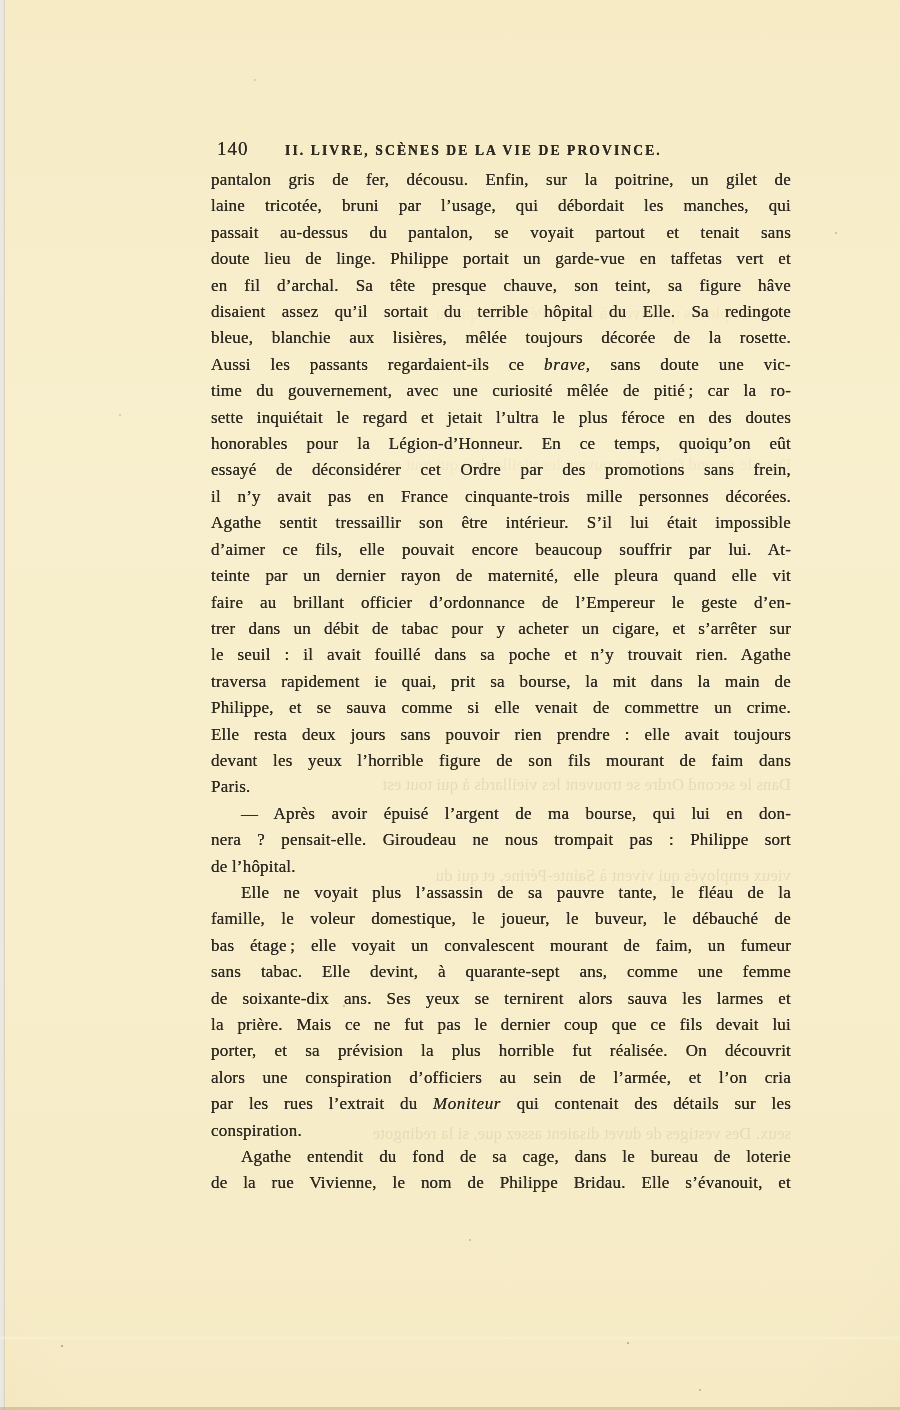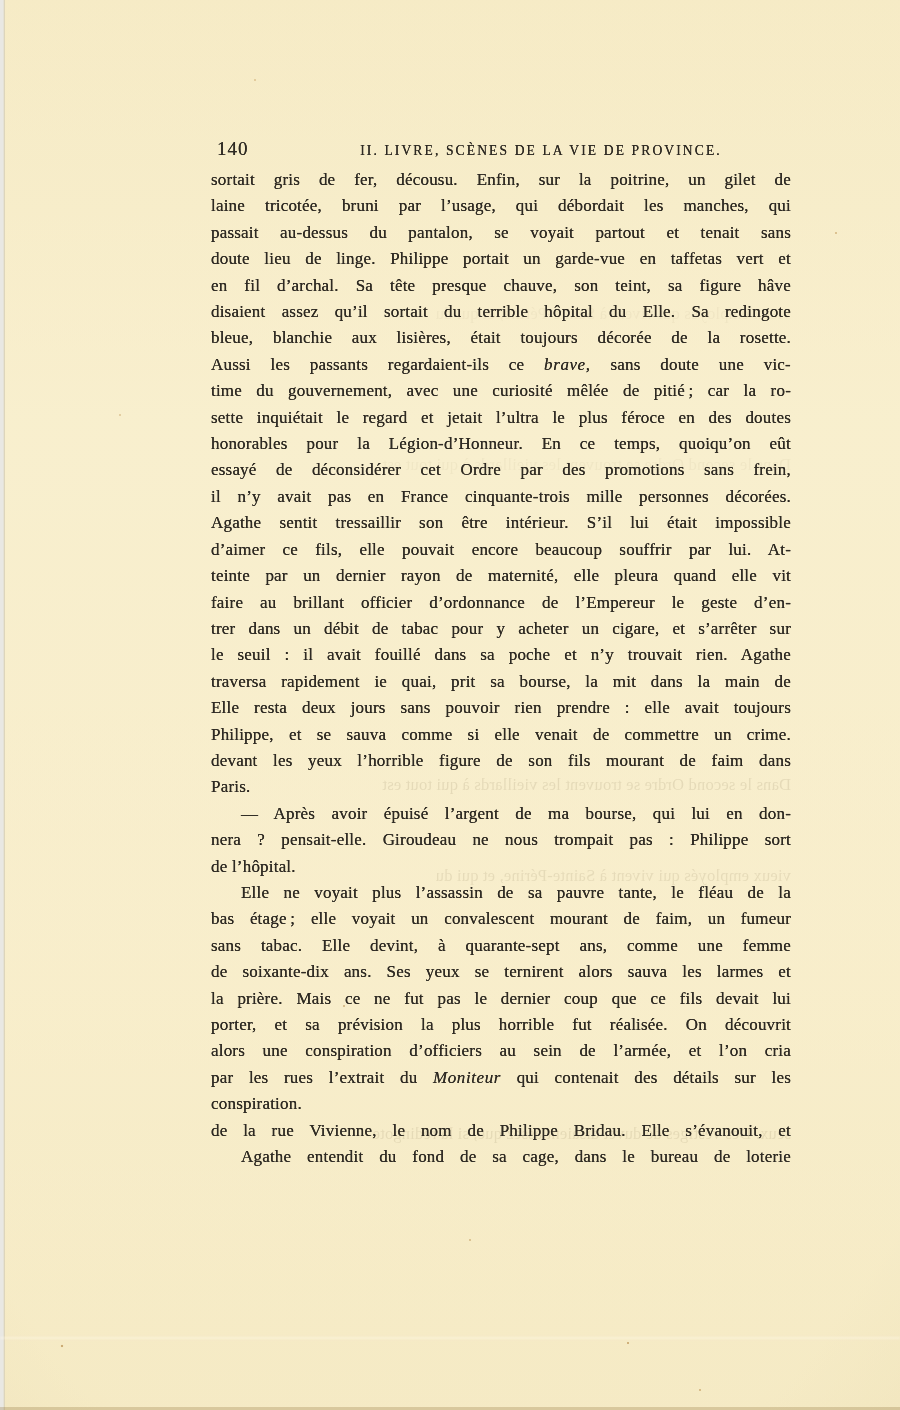--- a/index.html
+++ b/index.html
@@ -41,22 +41,22 @@
 
   
   #header {
     position: absolute; left: 217px; top: 138px; width: 580px;
     display: flex; align-items: baseline;
     color: #2e2a23;
     text-shadow: 0 0 .3px currentColor;
   }
   .page-number { width: 68px; font-size: 19px; letter-spacing: 1px; }
   .header-title {
-    flex: 1; text-align: center;
-    font-size: 13.6px; font-weight: normal; letter-spacing: 2.1px;
+    flex: 1; 
+    font-size: 13.6px; font-weight: bold; letter-spacing: 2.1px;
     white-space: nowrap;
   }
 
   
   #text-block {
     position: absolute; left: 211px; top: 167px; width: 580px;
     font-size: 17px; line-height: 26.4px; letter-spacing: .2px;
     color: #2e2a23;
     text-shadow: 0 0 .35px currentColor;
   }
@@ -94,59 +94,60 @@
       <div class="ghost-line" style="top: 452px; opacity: 0.05; color: rgb(110, 93, 58);">Dans le second Ordre se trouvent les vieillards à qui tout est</div>
     </div>
 
   <div id="header">
     <span class="page-number">140</span>
     <span class="header-title">II. LIVRE, SCÈNES DE LA VIE DE PROVINCE.</span>
   </div>
 
   <div id="text-block">
       <div>
-        <div class="line">sortait gris de fer, décousu. Enfin, sur la poitrine, un gilet de</div>
+        <div class="line">pantalon gris de fer, décousu. Enfin, sur la poitrine, un gilet de</div>
         <div class="line">laine tricotée, bruni par l’usage, qui débordait les manches, qui</div>
         <div class="line">passait au-dessus du pantalon, se voyait partout et tenait sans</div>
         <div class="line">doute lieu de linge. Philippe portait un garde-vue en taffetas vert et</div>
         <div class="line">en fil d’archal. Sa tête presque chauve, son teint, sa figure hâve</div>
         <div class="line">disaient assez qu’il sortait du terrible hôpital du Elle. Sa redingote</div>
-        <div class="line">bleue, blanchie aux lisières, était toujours décorée de la rosette.</div>
+        <div class="line">bleue, blanchie aux lisières, mêlée toujours décorée de la rosette.</div>
         <div class="line">Aussi les passants regardaient-ils ce <em>brave,</em> sans doute une vic-</div>
         <div class="line">time du gouvernement, avec une curiosité mêlée de pitié ; car la ro-</div>
         <div class="line">sette inquiétait le regard et jetait l’ultra le plus féroce en des doutes</div>
         <div class="line">honorables pour la Légion-d’Honneur. En ce temps, quoiqu’on eût</div>
         <div class="line">essayé de déconsidérer cet Ordre par des promotions sans frein,</div>
         <div class="line">il n’y avait pas en France cinquante-trois mille personnes décorées.</div>
         <div class="line">Agathe sentit tressaillir son être intérieur. S’il lui était impossible</div>
         <div class="line">d’aimer ce fils, elle pouvait encore beaucoup souffrir par lui. At-</div>
         <div class="line">teinte par un dernier rayon de maternité, elle pleura quand elle vit</div>
         <div class="line">faire au brillant officier d’ordonnance de l’Empereur le geste d’en-</div>
         <div class="line">trer dans un débit de tabac pour y acheter un cigare, et s’arrêter sur</div>
         <div class="line">le seuil : il avait fouillé dans sa poche et n’y trouvait rien. Agathe</div>
         <div class="line">traversa rapidement ie quai, prit sa bourse, la mit dans la main de</div>
+        <div class="line">Philippe, et se sauva comme si elle venait de commettre un crime.</div>
         <div class="line">Elle resta deux jours sans pouvoir rien prendre : elle avait toujours</div>
-        <div class="line">Philippe, et se sauva comme si elle venait de commettre un crime.</div>
         <div class="line">devant les yeux l’horrible figure de son fils mourant de faim dans</div>
         <div class="line no-fill">Paris.</div>
       </div>
       <div>
         <div class="line indent">— Après avoir épuisé l’argent de ma bourse, qui lui en don-</div>
         <div class="line">nera ? pensait-elle. Giroudeau ne nous trompait pas : Philippe sort</div>
         <div class="line no-fill">de l’hôpital.</div>
       </div>
       <div>
         <div class="line indent">Elle ne voyait plus l’assassin de sa pauvre tante, le fléau de la</div>
+        <div class="line">famille, le voleur domestique, le joueur, le buveur, le débauché de</div>
         <div class="line">bas étage ; elle voyait un convalescent mourant de faim, un fumeur</div>
         <div class="line">sans tabac. Elle devint, à quarante-sept ans, comme une femme</div>
         <div class="line">de soixante-dix ans. Ses yeux se ternirent alors sauva les larmes et</div>
         <div class="line">la prière. Mais ce ne fut pas le dernier coup que ce fils devait lui</div>
         <div class="line">porter, et sa prévision la plus horrible fut réalisée. On découvrit</div>
         <div class="line">alors une conspiration d’officiers au sein de l’armée, et l’on cria</div>
         <div class="line">par les rues l’extrait du <em>Moniteur</em> qui contenait des détails sur les</div>
         <div class="line no-fill">conspiration.</div>
       </div>
       <div>
+        <div class="line indent">Agathe entendit du fond de sa cage, dans le bureau de loterie</div>
         <div class="line">de la rue Vivienne, le nom de Philippe Bridau. Elle s’évanouit, et</div>
-        <div class="line indent">Agathe entendit du fond de sa cage, dans le bureau de loterie</div>
       </div>
     </div>
 </div>
 
 </body></html>

